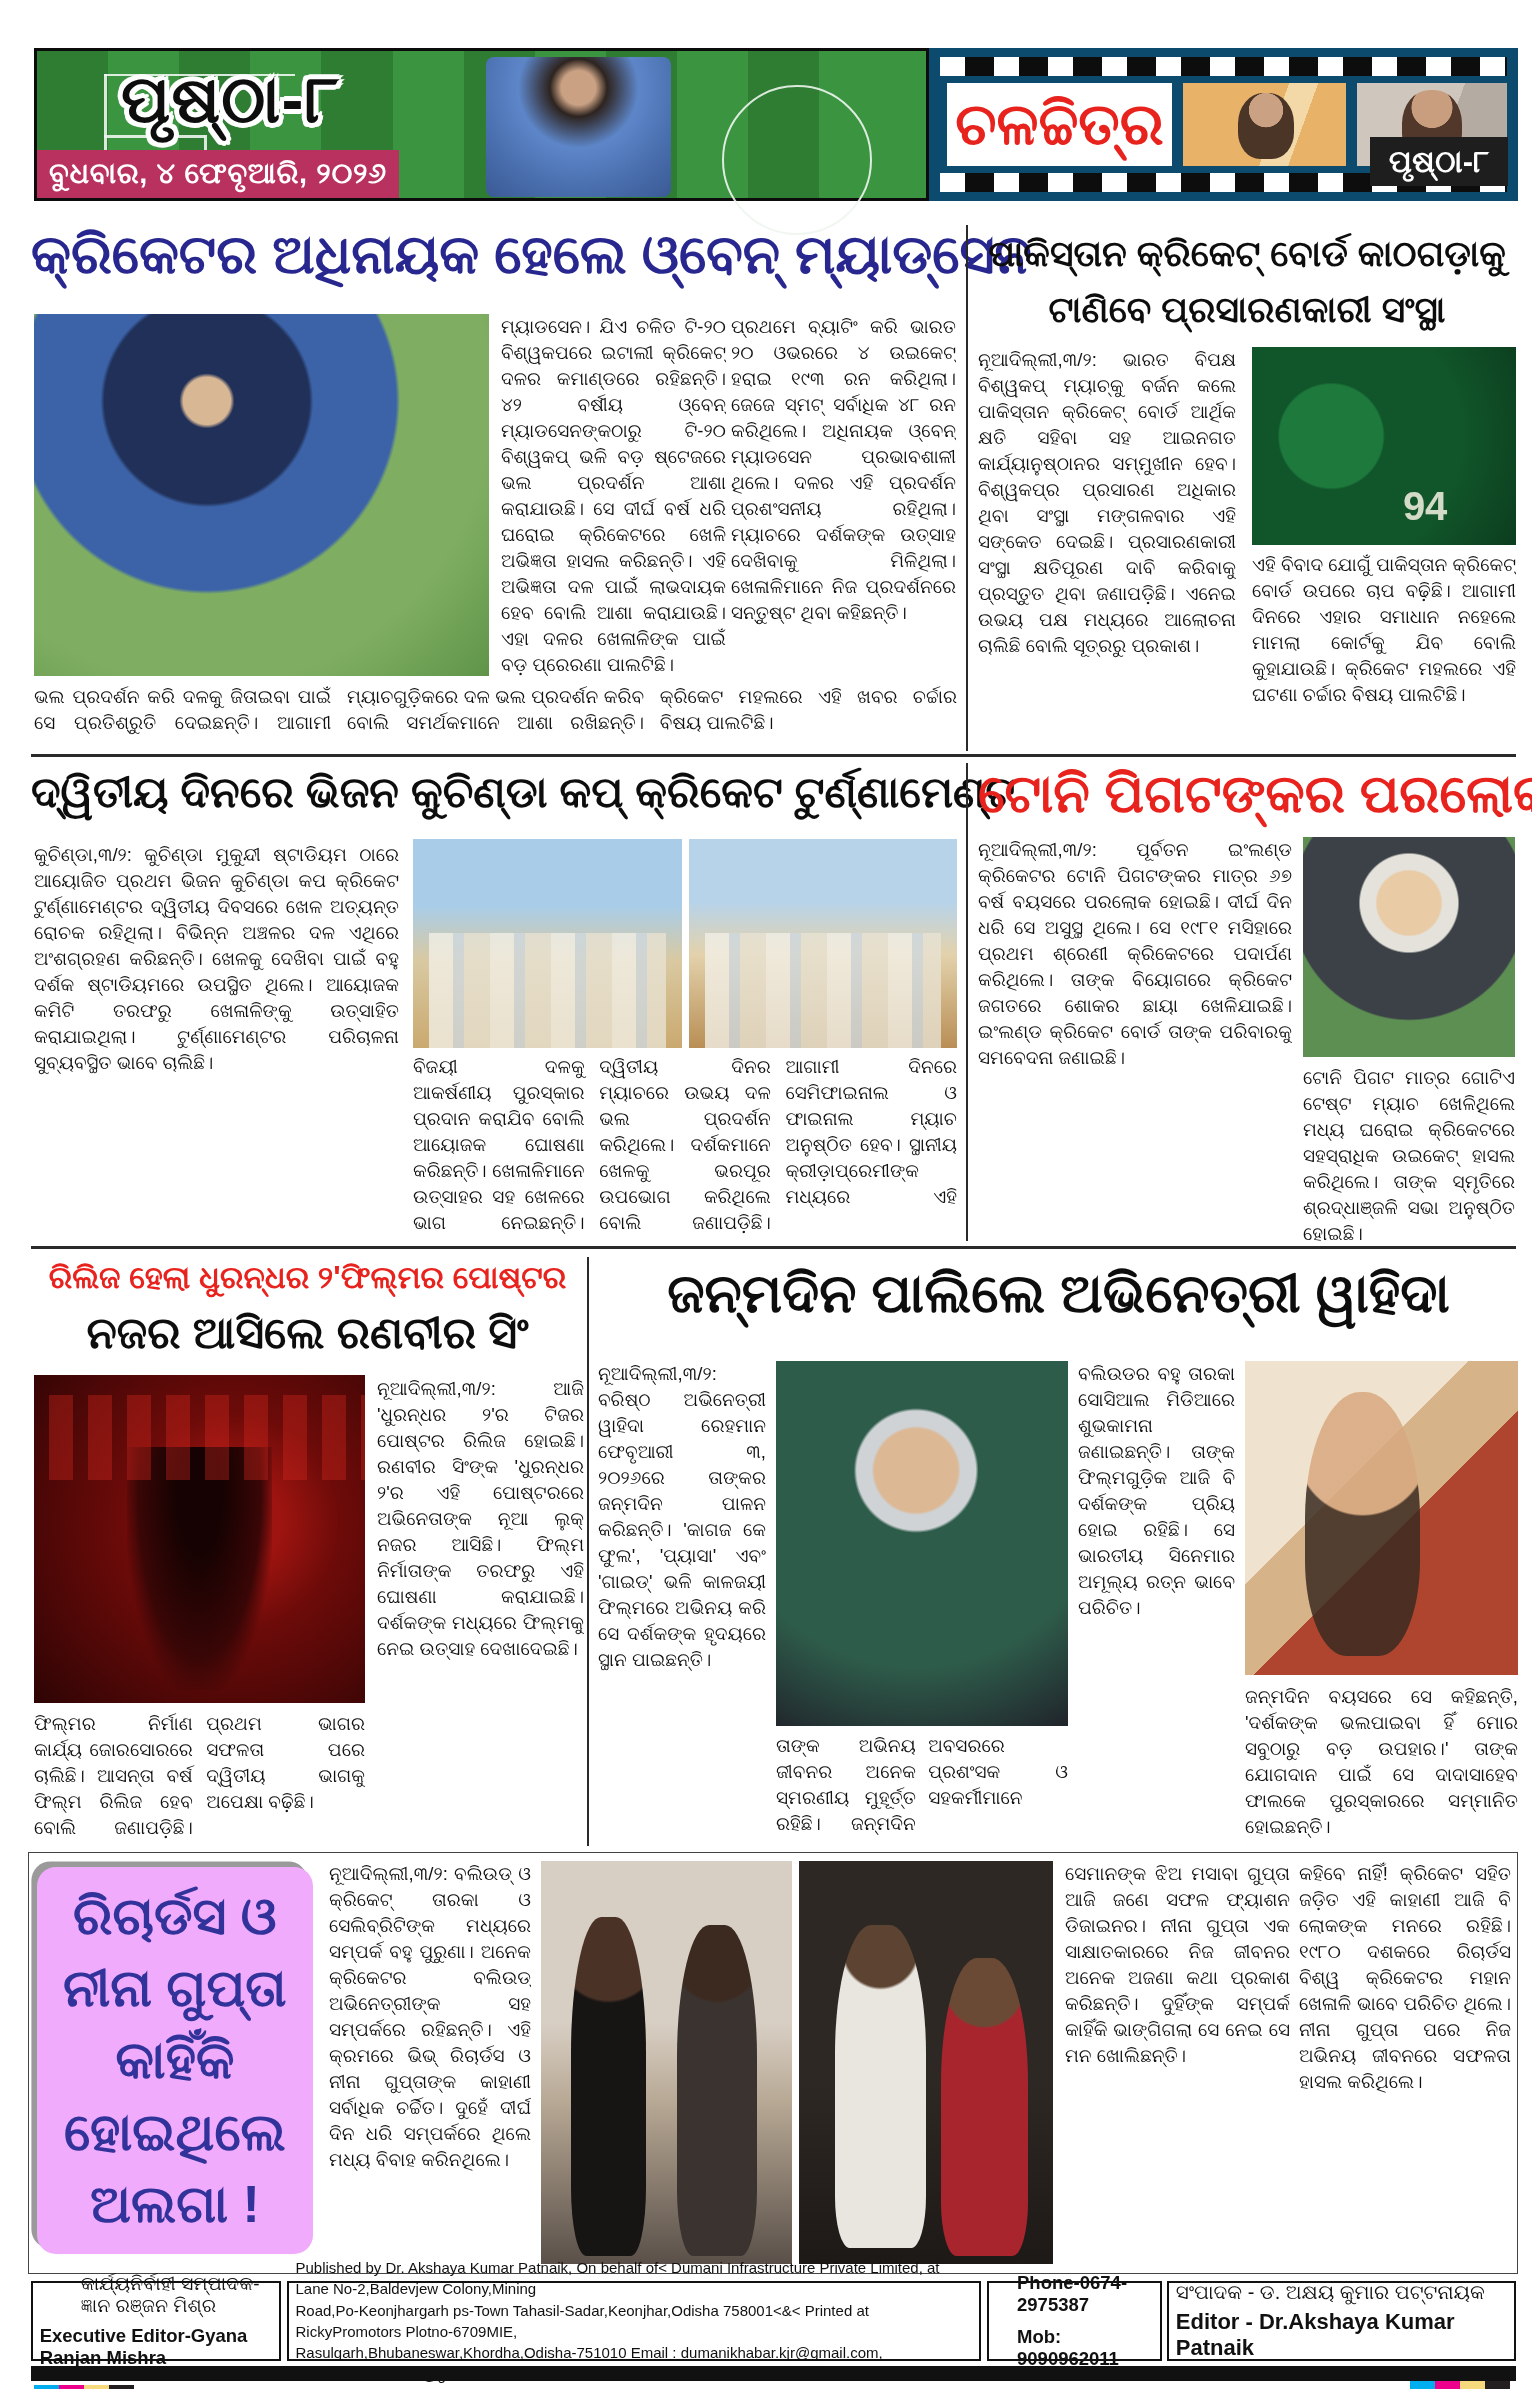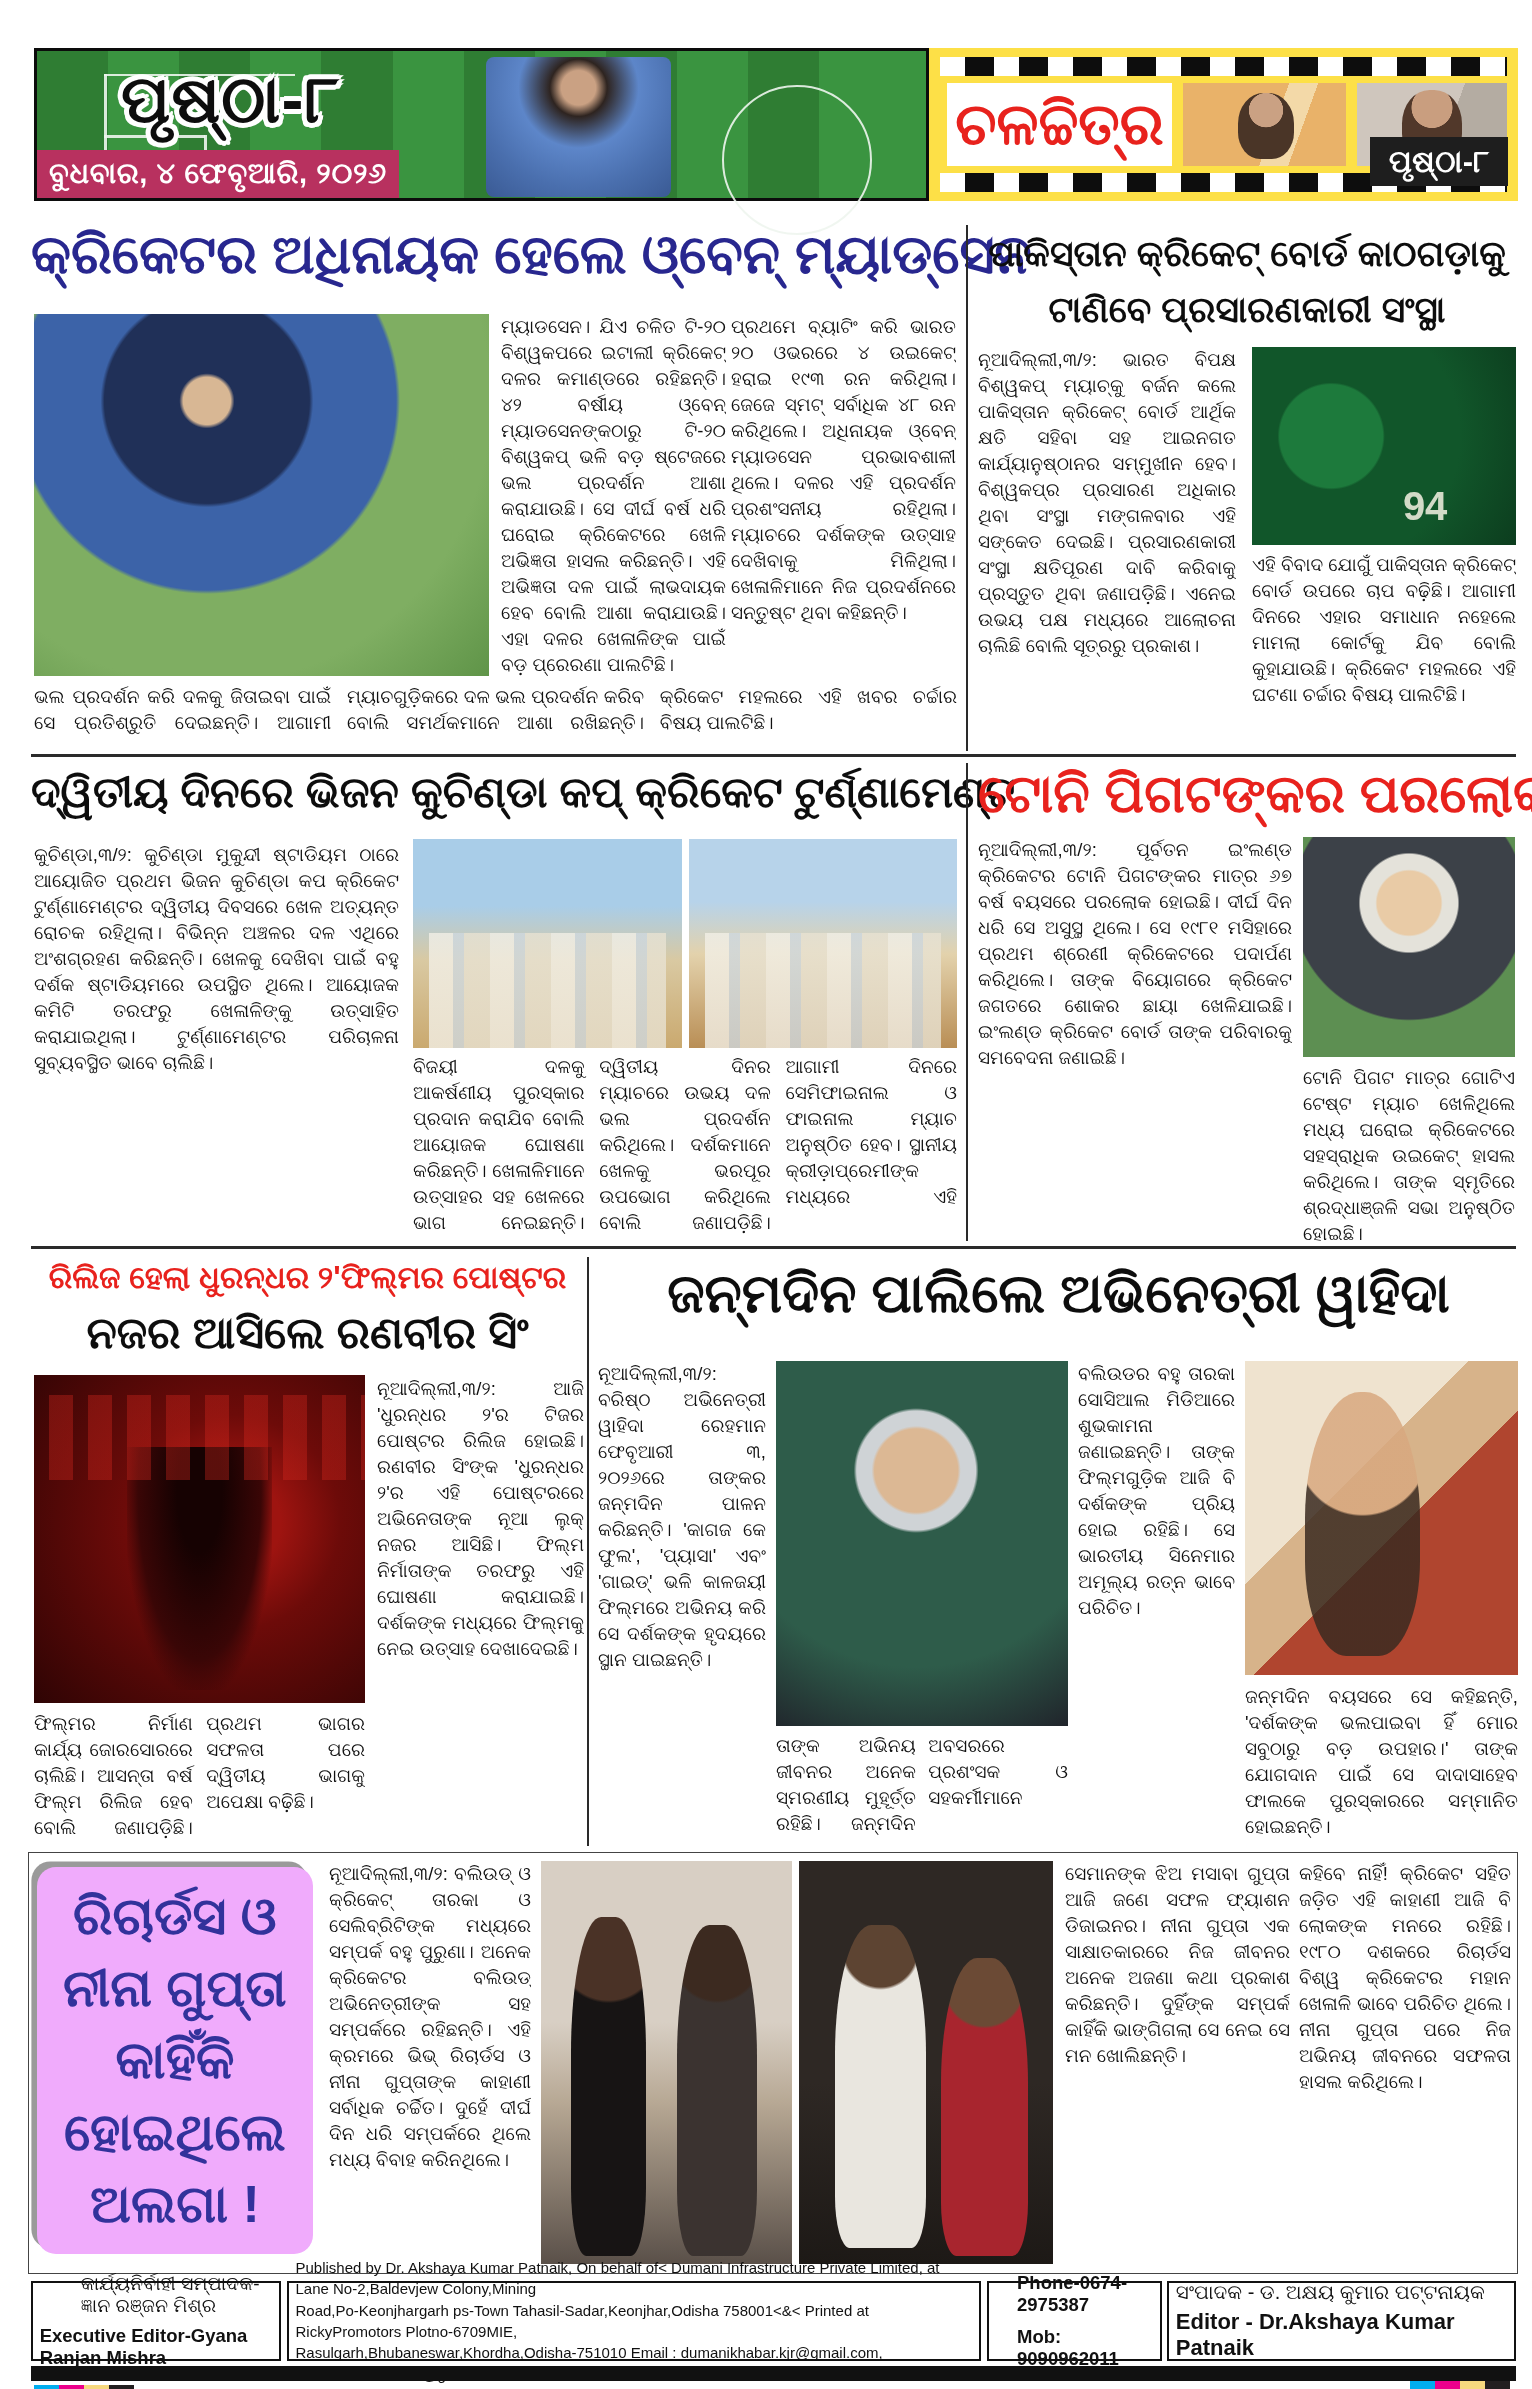--- a/index.html
+++ b/index.html
@@ -15,21 +15,21 @@
   .page-label-big{position:absolute;left:84px;top:10px;font-size:66px;font-weight:bold;color:#0d0d0d;letter-spacing:1.1px;
      text-shadow:-3.9px -3.9px 0 #fff,3.9px -3.9px 0 #fff,-3.9px 3.9px 0 #fff,3.9px 3.9px 0 #fff,0 -5px 0 #fff,0 5px 0 #fff,-5px 0 0 #fff,5px 0 0 #fff;}
   .date-strip{position:absolute;left:0;bottom:0;width:362px;height:48px;background:#b8315f;
      display:flex;align-items:center;justify-content:center;}
   .date-strip span{color:#fff;font-size:29px;font-weight:bold;letter-spacing:0.6px;}
   .sachin{position:absolute;left:449px;top:5.6px;width:185px;height:140px;border-radius:7.9px;
      background:radial-gradient(circle at 50% 22%,#caa183 12%,#2e2420 20%,#5d86c9 42%,#4a6fae 70%,#3a5a94 100%);
      filter:blur(0.6px);}
   .sports-title{position:absolute;left:522px;top:30px;width:370px;text-align:center;font-size:94px;font-weight:bold;color:#e8221d;line-height:1;
      text-shadow:-4.5px -4.5px 0 #fff,4.5px -4.5px 0 #fff,-4.5px 4.5px 0 #fff,4.5px 4.5px 0 #fff,0 -5.6px 0 #fff,0 5.6px 0 #fff,-5.6px 0 0 #fff,5.6px 0 0 #fff;}
-  .filmstrip{position:absolute;left:895px;top:0;width:589px;height:153px;background:#fde047;box-sizing:border-box;}
+  .filmstrip{position:absolute;left:895px;top:0;width:589px;height:153px;background:#0c4a6e;box-sizing:border-box;}
   .perfs{position:absolute;left:11.2px;right:11.2px;height:19px;
      background-image:repeating-linear-gradient(90deg,#fff 0 25px,#0d0d0d 25px 54px);}
   .perfs.top{top:9px;} .perfs.bottom{bottom:9px;}
   .cine-panel{position:absolute;left:18px;top:35px;width:225px;height:83px;background:#fff;display:flex;align-items:center;justify-content:center;}
   .cine-panel span{color:#e8221d;font-size:58px;font-weight:bold;white-space:nowrap;}
   .film-photo{position:absolute;top:35px;height:83px;background:#c9a06a;}
   .film-photo.a1{left:254px;width:163px;background:linear-gradient(110deg,#e9b269 0 55%,#f3d9a8 55% 70%,#e9b269 70% 100%),#e9b269;}
   .film-photo.a1::after{content:"";position:absolute;left:34%;top:12%;width:34%;height:80%;border-radius:46% 46% 40% 40%;
      background:radial-gradient(circle at 50% 26%,#caa183 0 30%,#4a3527 31% 100%);}
   .film-photo.a2{left:428px;width:150px;background:linear-gradient(110deg,#cfc6bd 0 60%,#b4aca2 60% 100%);}

